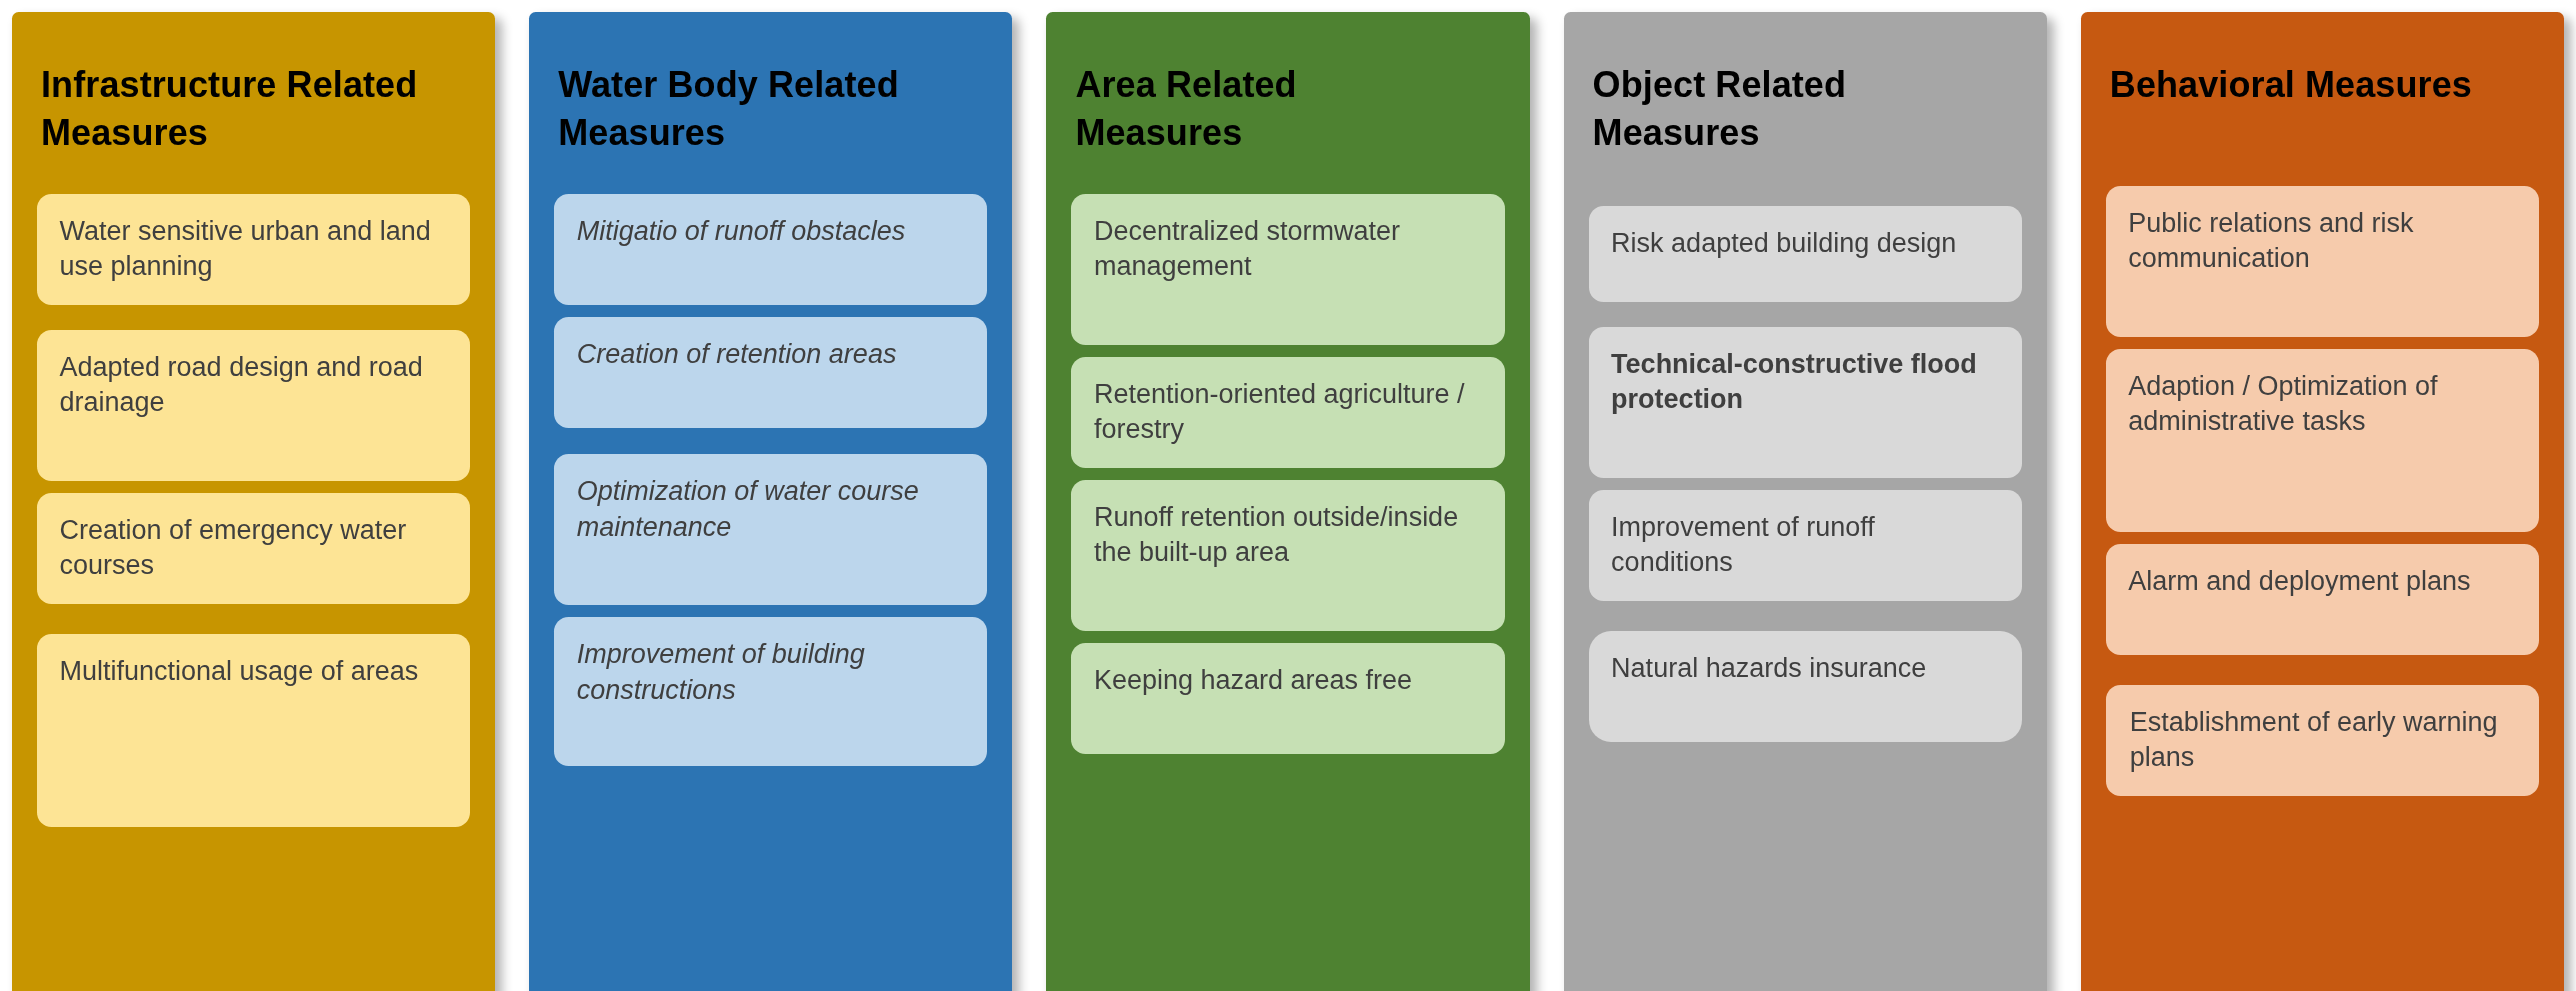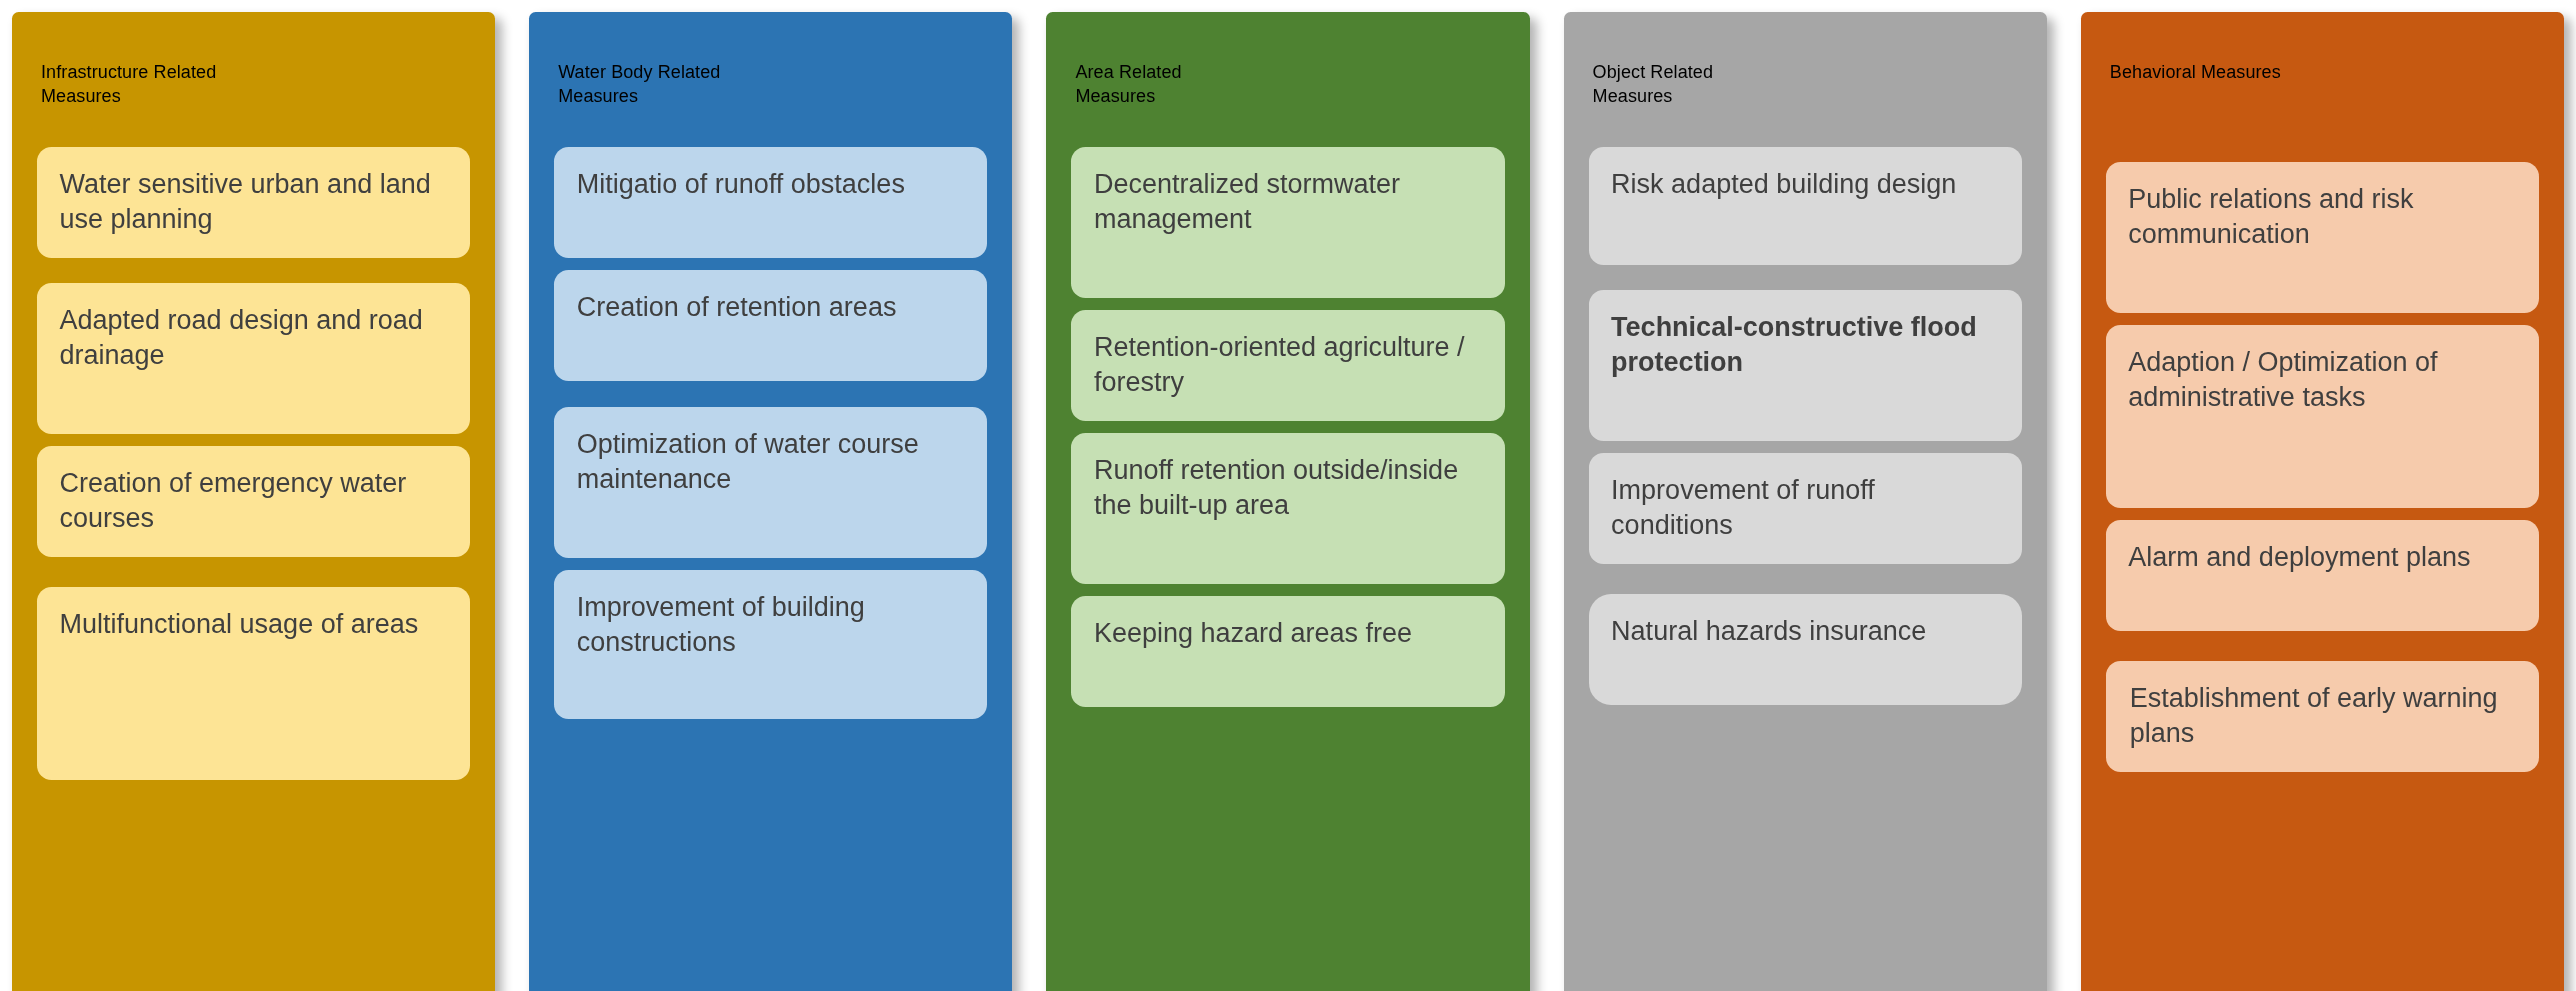--- a/index.html
+++ b/index.html
@@ -33,22 +33,22 @@
     height: 992px;
     border-radius: 6.6px 6.6px 0 0;
     box-shadow: 6.6px 6.6px 10.6px rgba(0,0,0,0.30);
     display: flex;
     flex-direction: column;
     box-sizing: border-box;
     padding: 0 25px;
   }
 
   .column-title {
-    font-size: 18px;
-    font-weight: normal;
+    font-size: 36px;
+    font-weight: bold;
     color: #000000;
     line-height: 1.32;
     letter-spacing: 0.1px;
     margin: 49px 0 0 0;
     padding: 0 4px 0 4px;
     white-space: pre-line;
   }
 
   .cards {
     margin-top: 0;
@@ -68,21 +68,21 @@
 
   .card-text {
     display: block;
   }
 
   
   .col-gold   { background: #C79500; }
   .col-gold   .card { background: #FDE495; }
 
   .col-blue   { background: #2C74B3; }
-  .col-blue   .card { background: #BCD6EC; }
+  .col-blue   .card { background: #BCD6EC; font-style: italic; }
 
   .col-green  { background: #4E8231; }
   .col-green  .card { background: #C6E0B4; }
 
   .col-gray   { background: #A6A6A6; }
   .col-gray   .card { background: #D9D9D9; }
 
   .col-orange { background: #C65911; }
   .col-orange .card { background: #F6CBAC; }
 </style>
@@ -145,21 +145,21 @@
       <div class="card" style="height:111px;margin-top:12px;">
         <span class="card-text">Keeping hazard areas free</span>
       </div>
     </div>
   </section>
 
   <section class="column col-gray">
     <h2 class="column-title">Object Related
 Measures</h2>
     <div class="cards">
-      <div class="card" style="height:118px;margin-top:38px;">
+      <div class="card" style="height:96px;margin-top:50px;">
         <span class="card-text">Risk adapted building design</span>
       </div>
       <div class="card" style="height:151px;margin-top:25px;font-weight:bold;">
         <span class="card-text">Technical-constructive flood protection</span>
       </div>
       <div class="card" style="height:111px;margin-top:12px;">
         <span class="card-text">Improvement of runoff conditions</span>
       </div>
       <div class="card" style="height:111px;margin-top:30px;border-radius:22px;">
         <span class="card-text">Natural hazards insurance</span>

